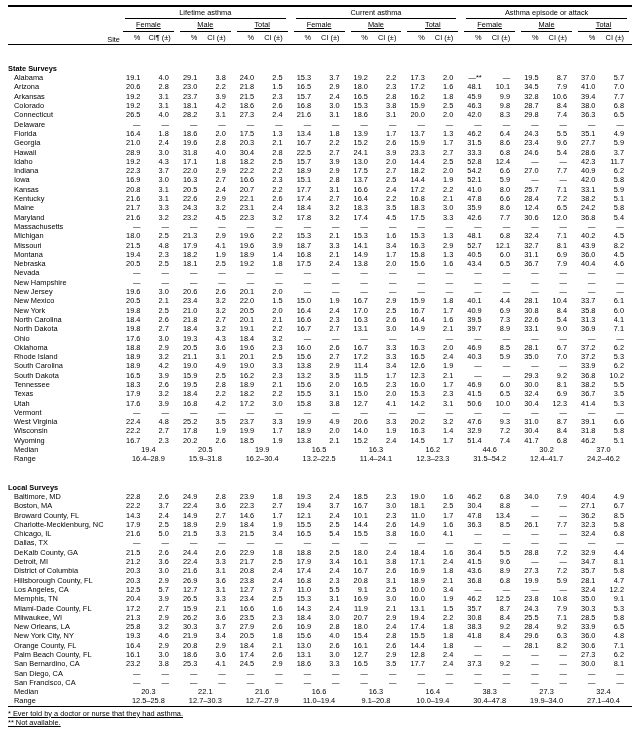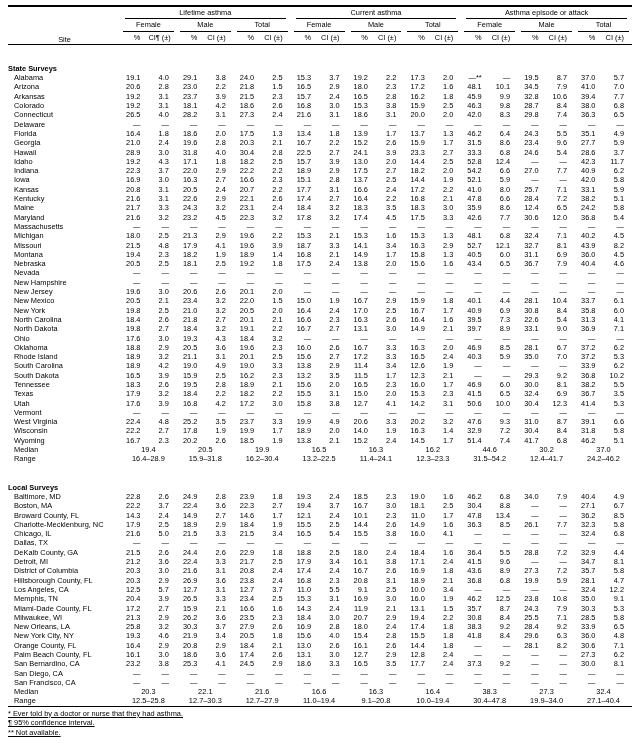--- a/index.html
+++ b/index.html
@@ -13,27 +13,27 @@
   table {
     width: 100%; border-collapse: collapse; table-layout: fixed;
     border-top: 2px solid #000; border-bottom: 1px solid #000;
   }
   col.site-col { width: 112px; }
   th, td {
     font-size: 7.4px; line-height: 9.3px; padding: 0;
     font-weight: normal; white-space: nowrap; overflow: visible;
   }
   thead th { vertical-align: bottom; }
-  th.site-h { text-align: center; padding-left: 1px; border-bottom: 1px solid #000; margin-top: 27px; }
+  th.site-h { text-align: right; padding-left: 1px; border-bottom: 1px solid #000; margin-top: 27px; }
   th.grp, th.sex { text-align: center; padding-top: 1px; }
   th.grp span.rule, th.sex span.rule {
     display: block; border-bottom: 1px solid #000; padding-bottom: 1px;
   }
   th.grp span.rule { margin: 0 5px; }
-  th.sex span.rule { margin: 0 3px; }
+  th.sex span.rule { margin: 0 3px; text-decoration: underline; }
   tr.measure-row th { border-bottom: 1px solid #000; text-align: right; padding: 1px 8px 2px 0; }
   td.section { font-weight: bold; text-align: left; padding-top: 19px; }
   td.site { text-align: left; padding-left: 6px; }
   td.num { text-align: right; padding-right: 8px; }
   td.sum { text-align: center; }
   .footnotes { margin-top: 2px; }
   .fn { font-size: 7.4px; line-height: 9.5px; text-decoration: underline; }
 </style>
 </head>
 <body>
@@ -1443,17 +1443,16 @@
           <td class="sum" colspan="2">10.0–19.4</td>
           <td class="sum" colspan="2">30.4–47.8</td>
           <td class="sum" colspan="2">19.9–34.0</td>
           <td class="sum" colspan="2">27.1–40.4</td>
         </tr>
       </tbody>
   </table>
 
   <div class="footnotes">
     <div class="fn">* Ever told by a doctor or nurse that they had asthma.</div>
-    <div class="fn">¶ 95% confidence interval.</div>
     <div class="fn">** Not available.</div>
   </div>
 
 </div>
 
 </body></html>

